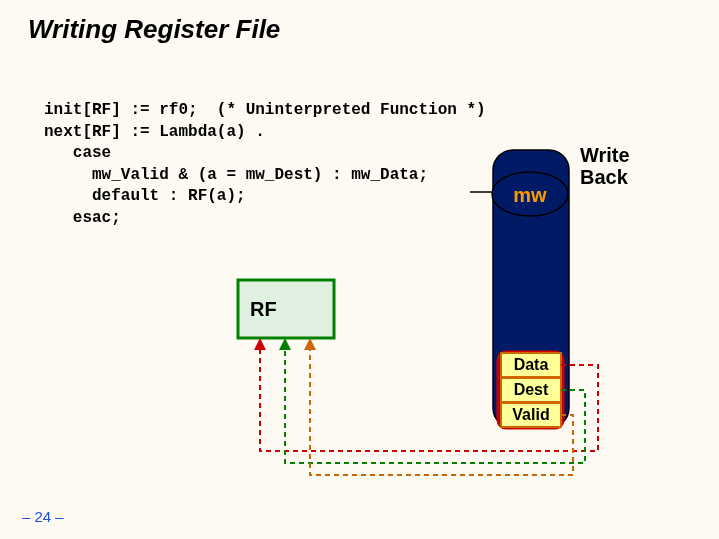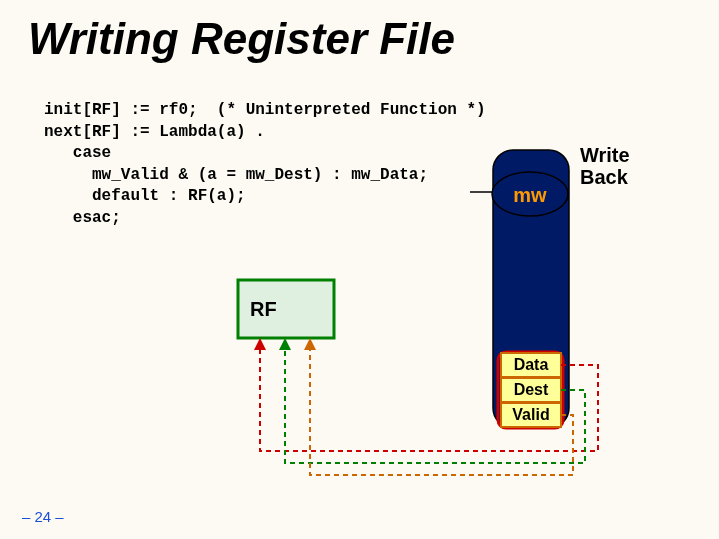--- a/index.html
+++ b/index.html
@@ -9,21 +9,21 @@
     height: 539px;
     background: #fdfaf3;
     font-family: Arial, Helvetica, sans-serif;
     position: relative;
     overflow: hidden;
   }
   .title {
     position: absolute;
     top: 14px;
     left: 28px;
-    font-size: 44px;
+    font-size: 26px;
     font-weight: bold;
     font-style: italic;
     color: #000;
   }
   .code {
     position: absolute;
     top: 100px;
     left: 44px;
     font-family: "Courier New", monospace;
     font-size: 16px;

